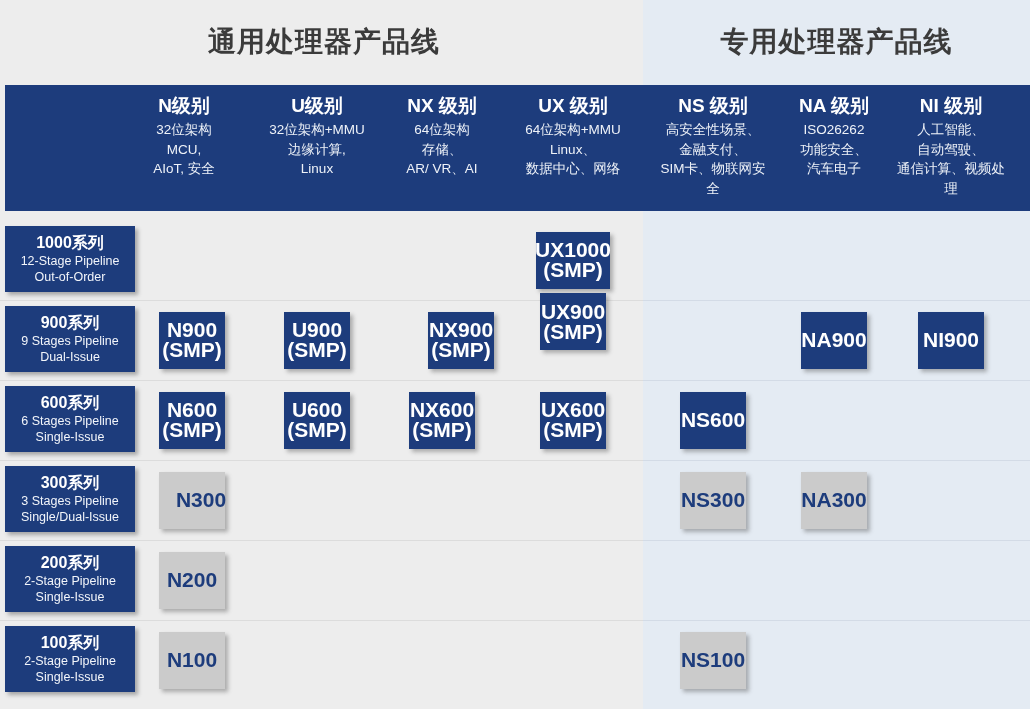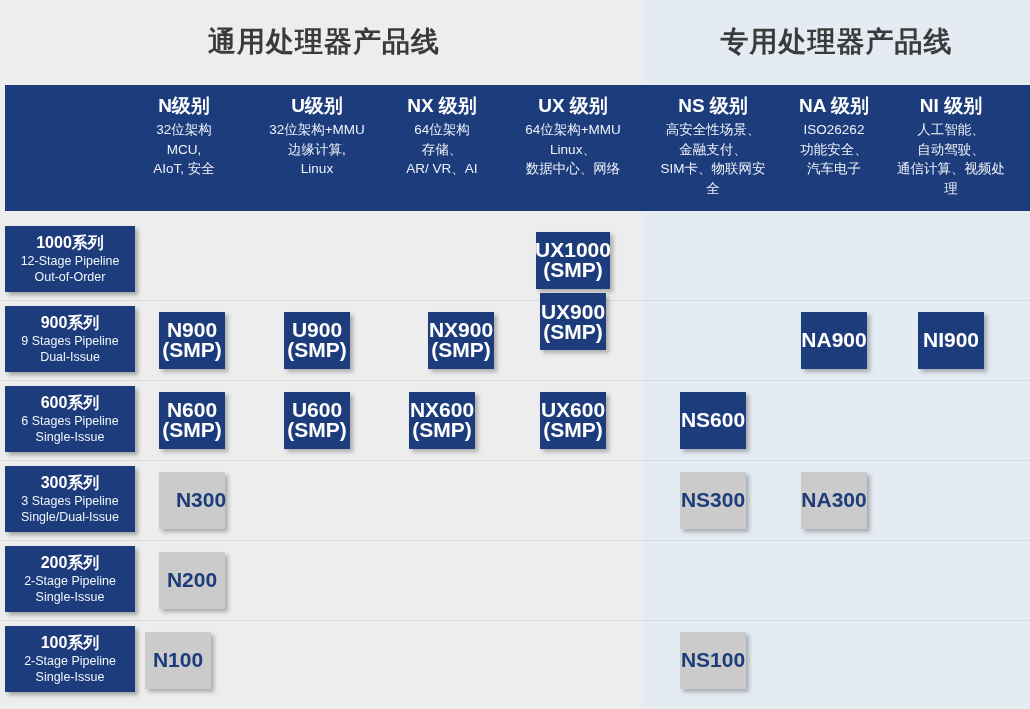--- a/index.html
+++ b/index.html
@@ -214,21 +214,21 @@
       </div>
       <div class="chip gray" style="left: 680px; top: 471.5px; width: 66px; height: 57px;">
         <div>NS300</div>
       </div>
       <div class="chip gray" style="left: 801px; top: 471.5px; width: 66px; height: 57px;">
         <div>NA300</div>
       </div>
       <div class="chip gray" style="left: 159px; top: 551.5px; width: 66px; height: 57px;">
         <div>N200</div>
       </div>
-      <div class="chip gray" style="left: 145px; top: 631.5px; width: 66px; height: 57px;">
+      <div class="chip gray" style="left: 159px; top: 631.5px; width: 66px; height: 57px;">
         <div>N100</div>
       </div>
       <div class="chip gray" style="left: 680px; top: 631.5px; width: 66px; height: 57px;">
         <div>NS100</div>
       </div>
     </div>
 
 </div>
 
 </body></html>

